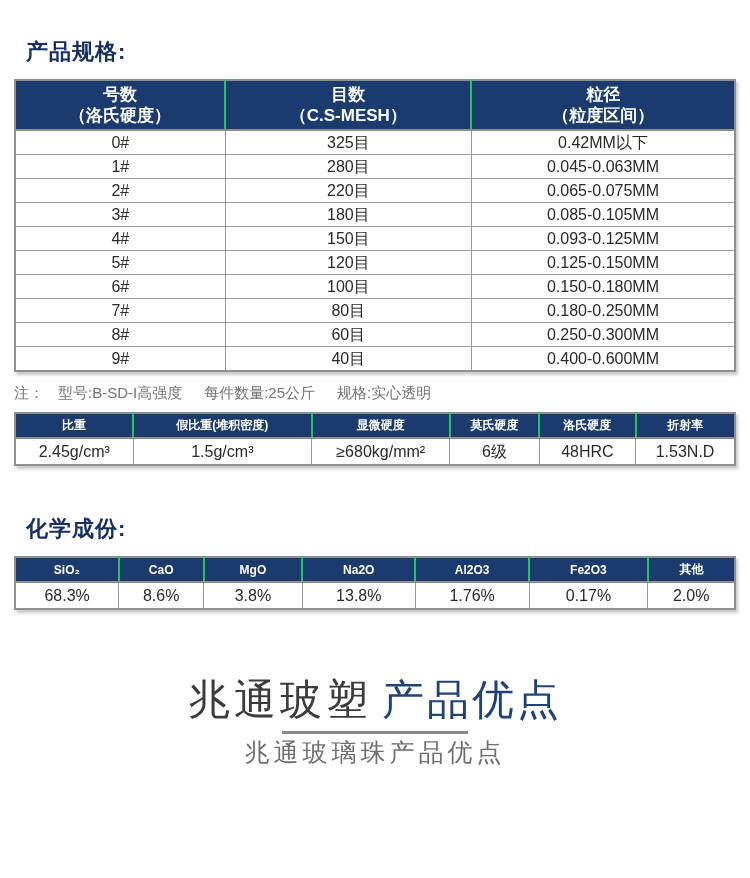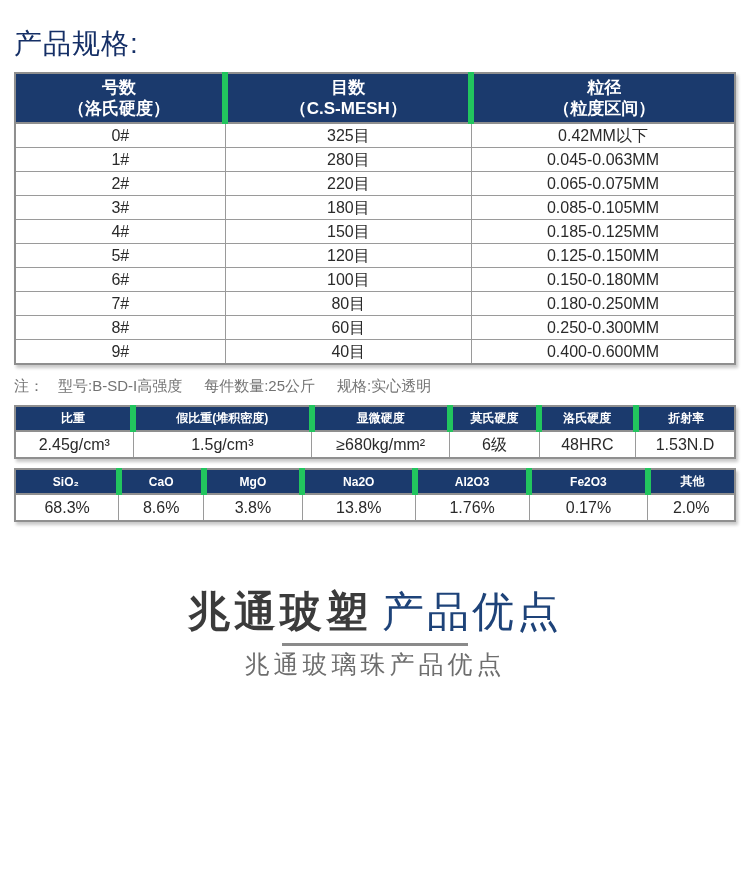--- a/index.html
+++ b/index.html
@@ -6,44 +6,44 @@
   html, body {
     margin: 0; padding: 0;
     width: 750px; height: 878px;
     background: #ffffff;
     font-family: "Liberation Sans", sans-serif;
     overflow: hidden;
   }
   .content { padding: 0 14px; }
 
   .section-heading {
-    margin: 0;
+    margin: 12px;
     padding-top: 25px;
-    font-size: 28px;
-    font-weight: normal;
+    font-size: 22px;
+    font-weight: bold;
     color: #152f66;
     letter-spacing: 1px;
   }
   .section-heading.later { padding-top: 36px; }
 
   table.spec-table {
     width: 722px;
     margin-top: 9px;
     border-collapse: collapse;
     table-layout: fixed;
     border: 2px solid #8f8f8f;
     box-shadow: 2px 3px 3px #c9c9c9;
   }
   table.spec-table th {
     background: #1b3a6d;
     color: #ffffff;
     font-weight: bold;
     font-size: 17px;
     padding: 3px 0;
-    border-left: 6px solid #22c55e;
+    border-left: 2px solid #22c55e;
     border-bottom: 2px solid #8f8f8f;
     text-align: center;
   }
   table.spec-table th:first-child { border-left: none; margin-top: 11px; }
   table.spec-table th .th-line { display: block; line-height: 21px; }
   table.spec-table td {
     border: 1.5px solid #9a9a9a;
     text-align: center;
     font-size: 16px;
     color: #2a2a2a;
@@ -89,21 +89,21 @@
     margin-top: 66px;
     text-align: center;
   }
   .footer-title-row {
     font-size: 42px;
     line-height: 48px;
     white-space: nowrap;
   }
   .footer-brand {
     color: #3b3b3b;
-    font-weight: bold;
+    font-weight: normal;
     letter-spacing: 4px;
   }
   .footer-title {
     color: #1e4379;
     font-weight: normal;
     letter-spacing: 3px;
     margin-left: 10px;
   }
   .footer-divider {
     width: 186px;
@@ -164,21 +164,21 @@
           <td>0.065-0.075MM</td>
         </tr>
       <tr>
           <td>3#</td>
           <td>180目</td>
           <td>0.085-0.105MM</td>
         </tr>
       <tr>
           <td>4#</td>
           <td>150目</td>
-          <td>0.185-0.125MM</td>
+          <td>0.093-0.125MM</td>
         </tr>
       <tr>
           <td>5#</td>
           <td>120目</td>
           <td>0.125-0.150MM</td>
         </tr>
       <tr>
           <td>6#</td>
           <td>100目</td>
           <td>0.150-0.180MM</td>
@@ -230,20 +230,21 @@
         <td>2.45g/cm³</td>
         <td>1.5g/cm³</td>
         <td>≥680kg/mm²</td>
         <td>6级</td>
         <td>48HRC</td>
         <td>1.53N.D</td>
       </tr>
     </tbody>
   </table>
 
+  <h2 class="section-heading later">化学成份:</h2>
 
   <table class="spec-table flat-table">
     <colgroup>
         <col class="ccol-0">
         <col class="ccol-1">
         <col class="ccol-2">
         <col class="ccol-3">
         <col class="ccol-4">
         <col class="ccol-5">
         <col class="ccol-6">

